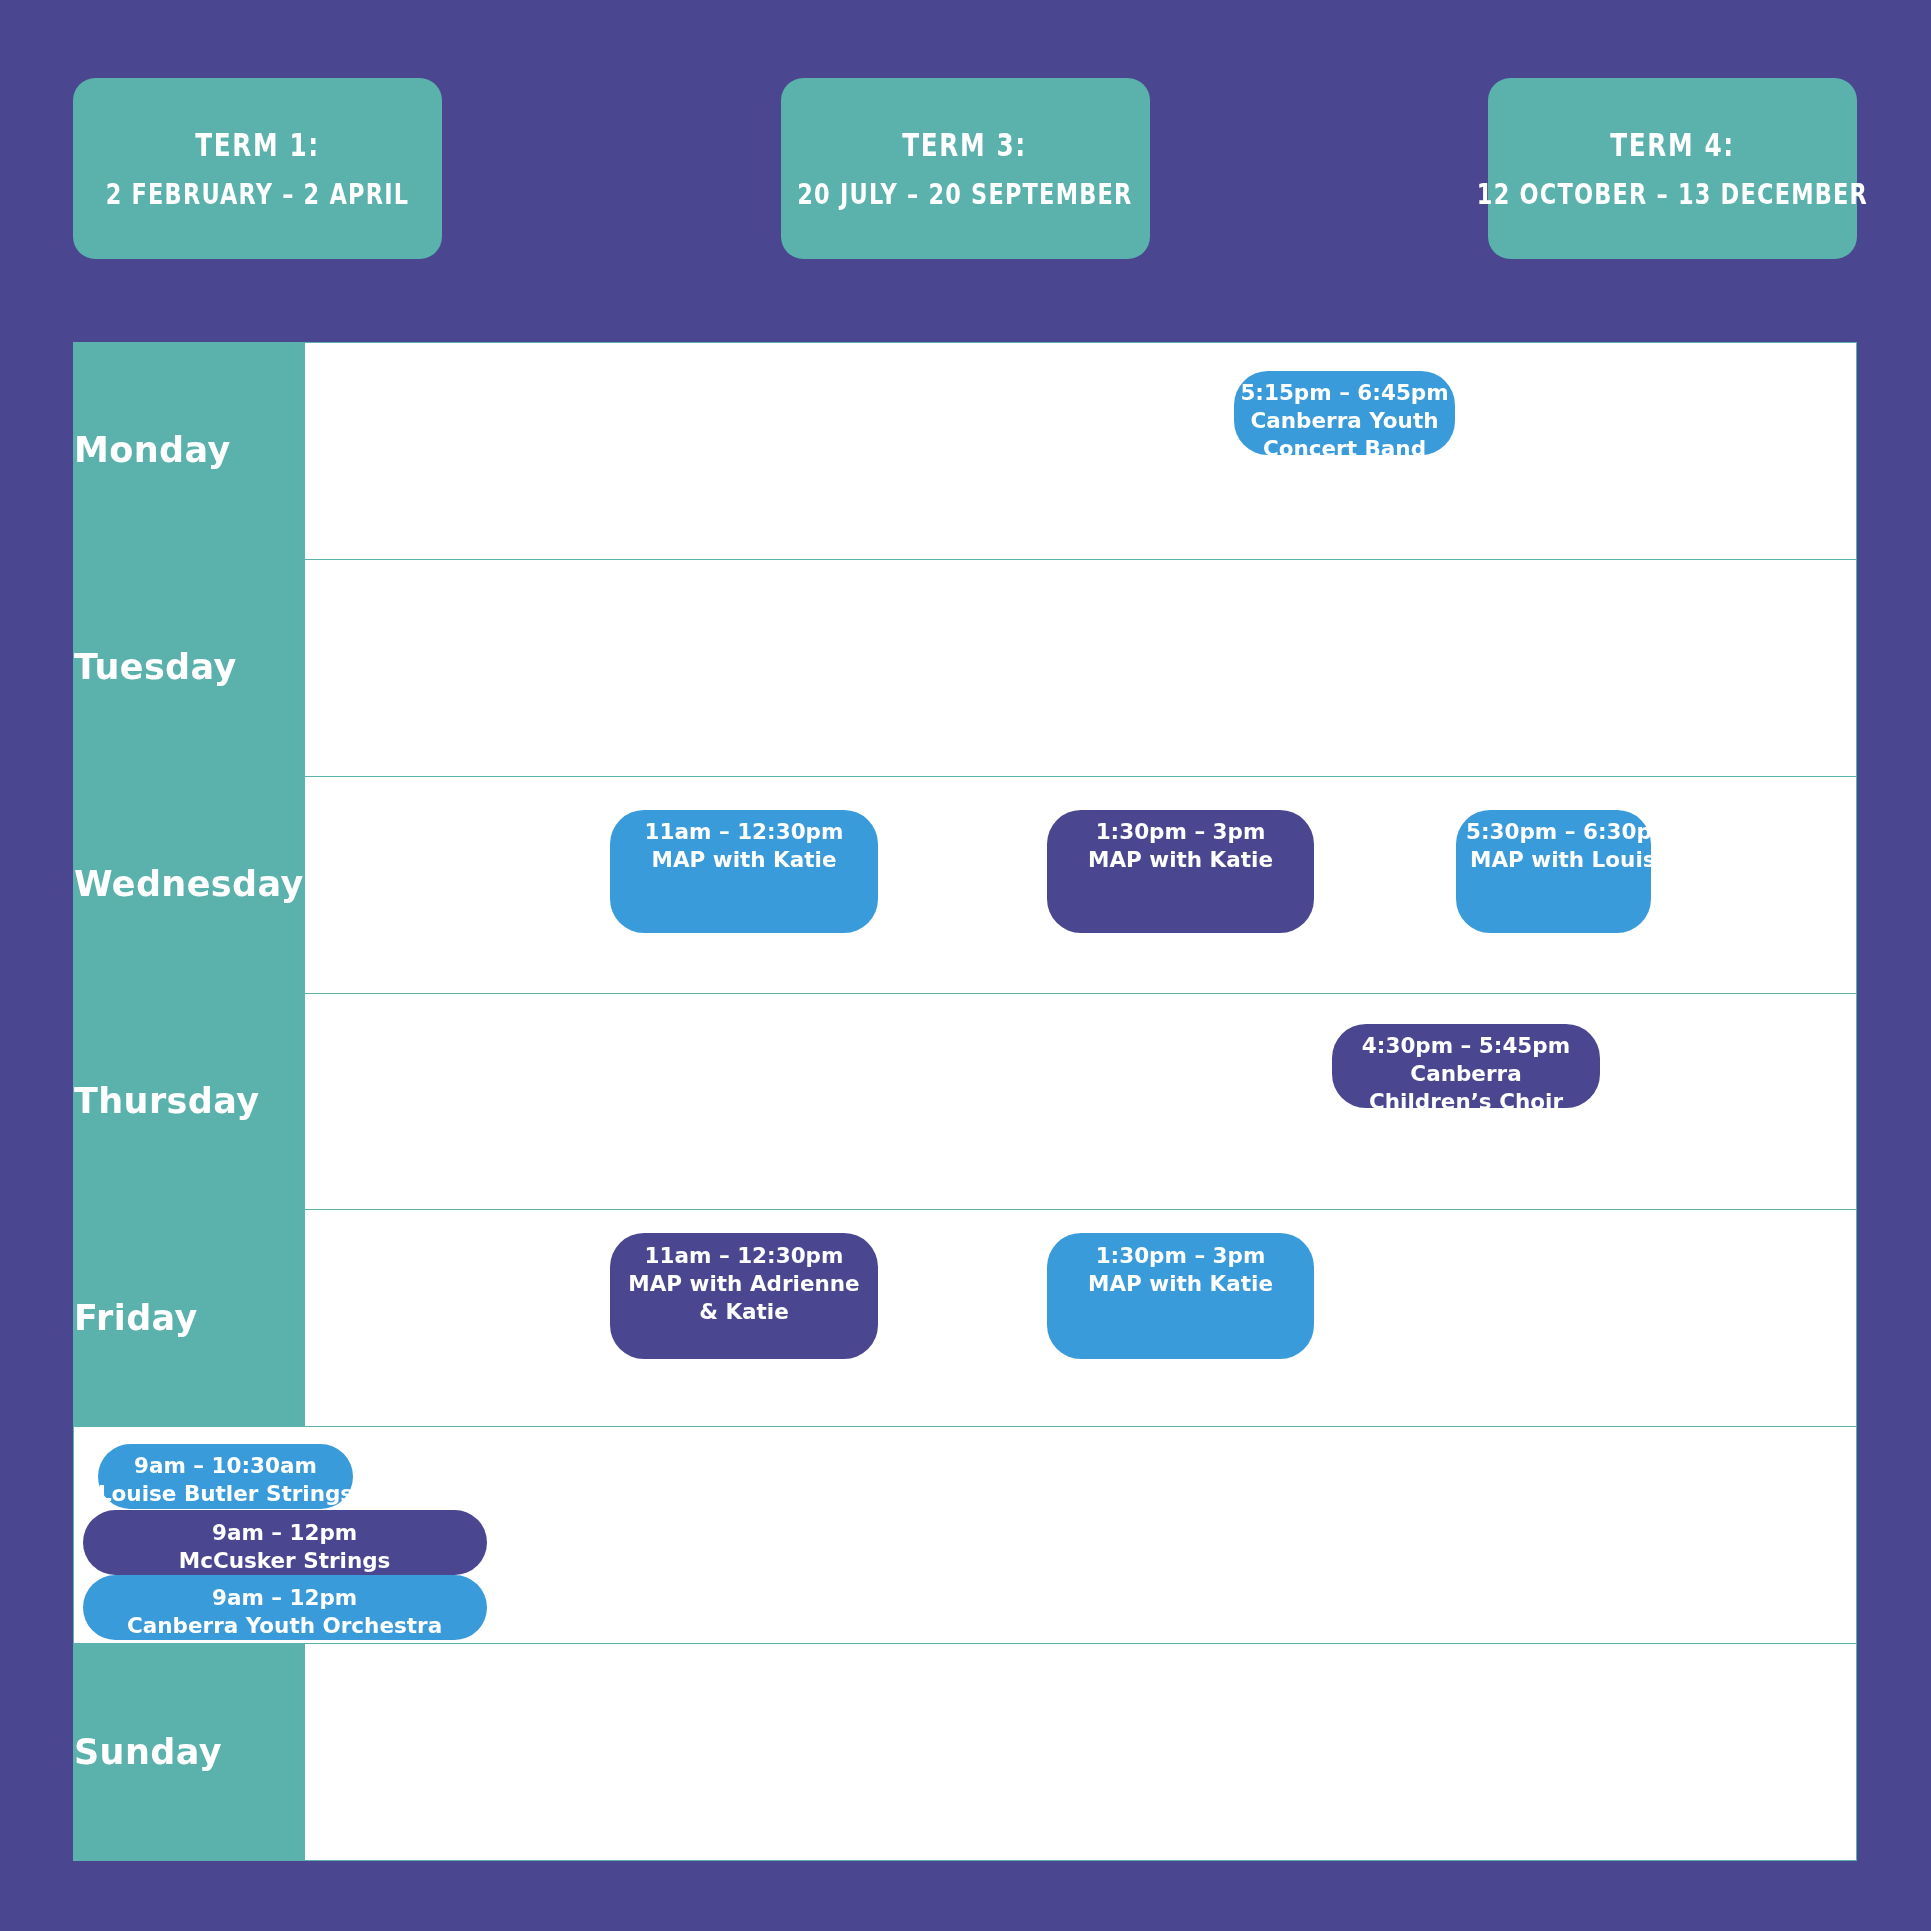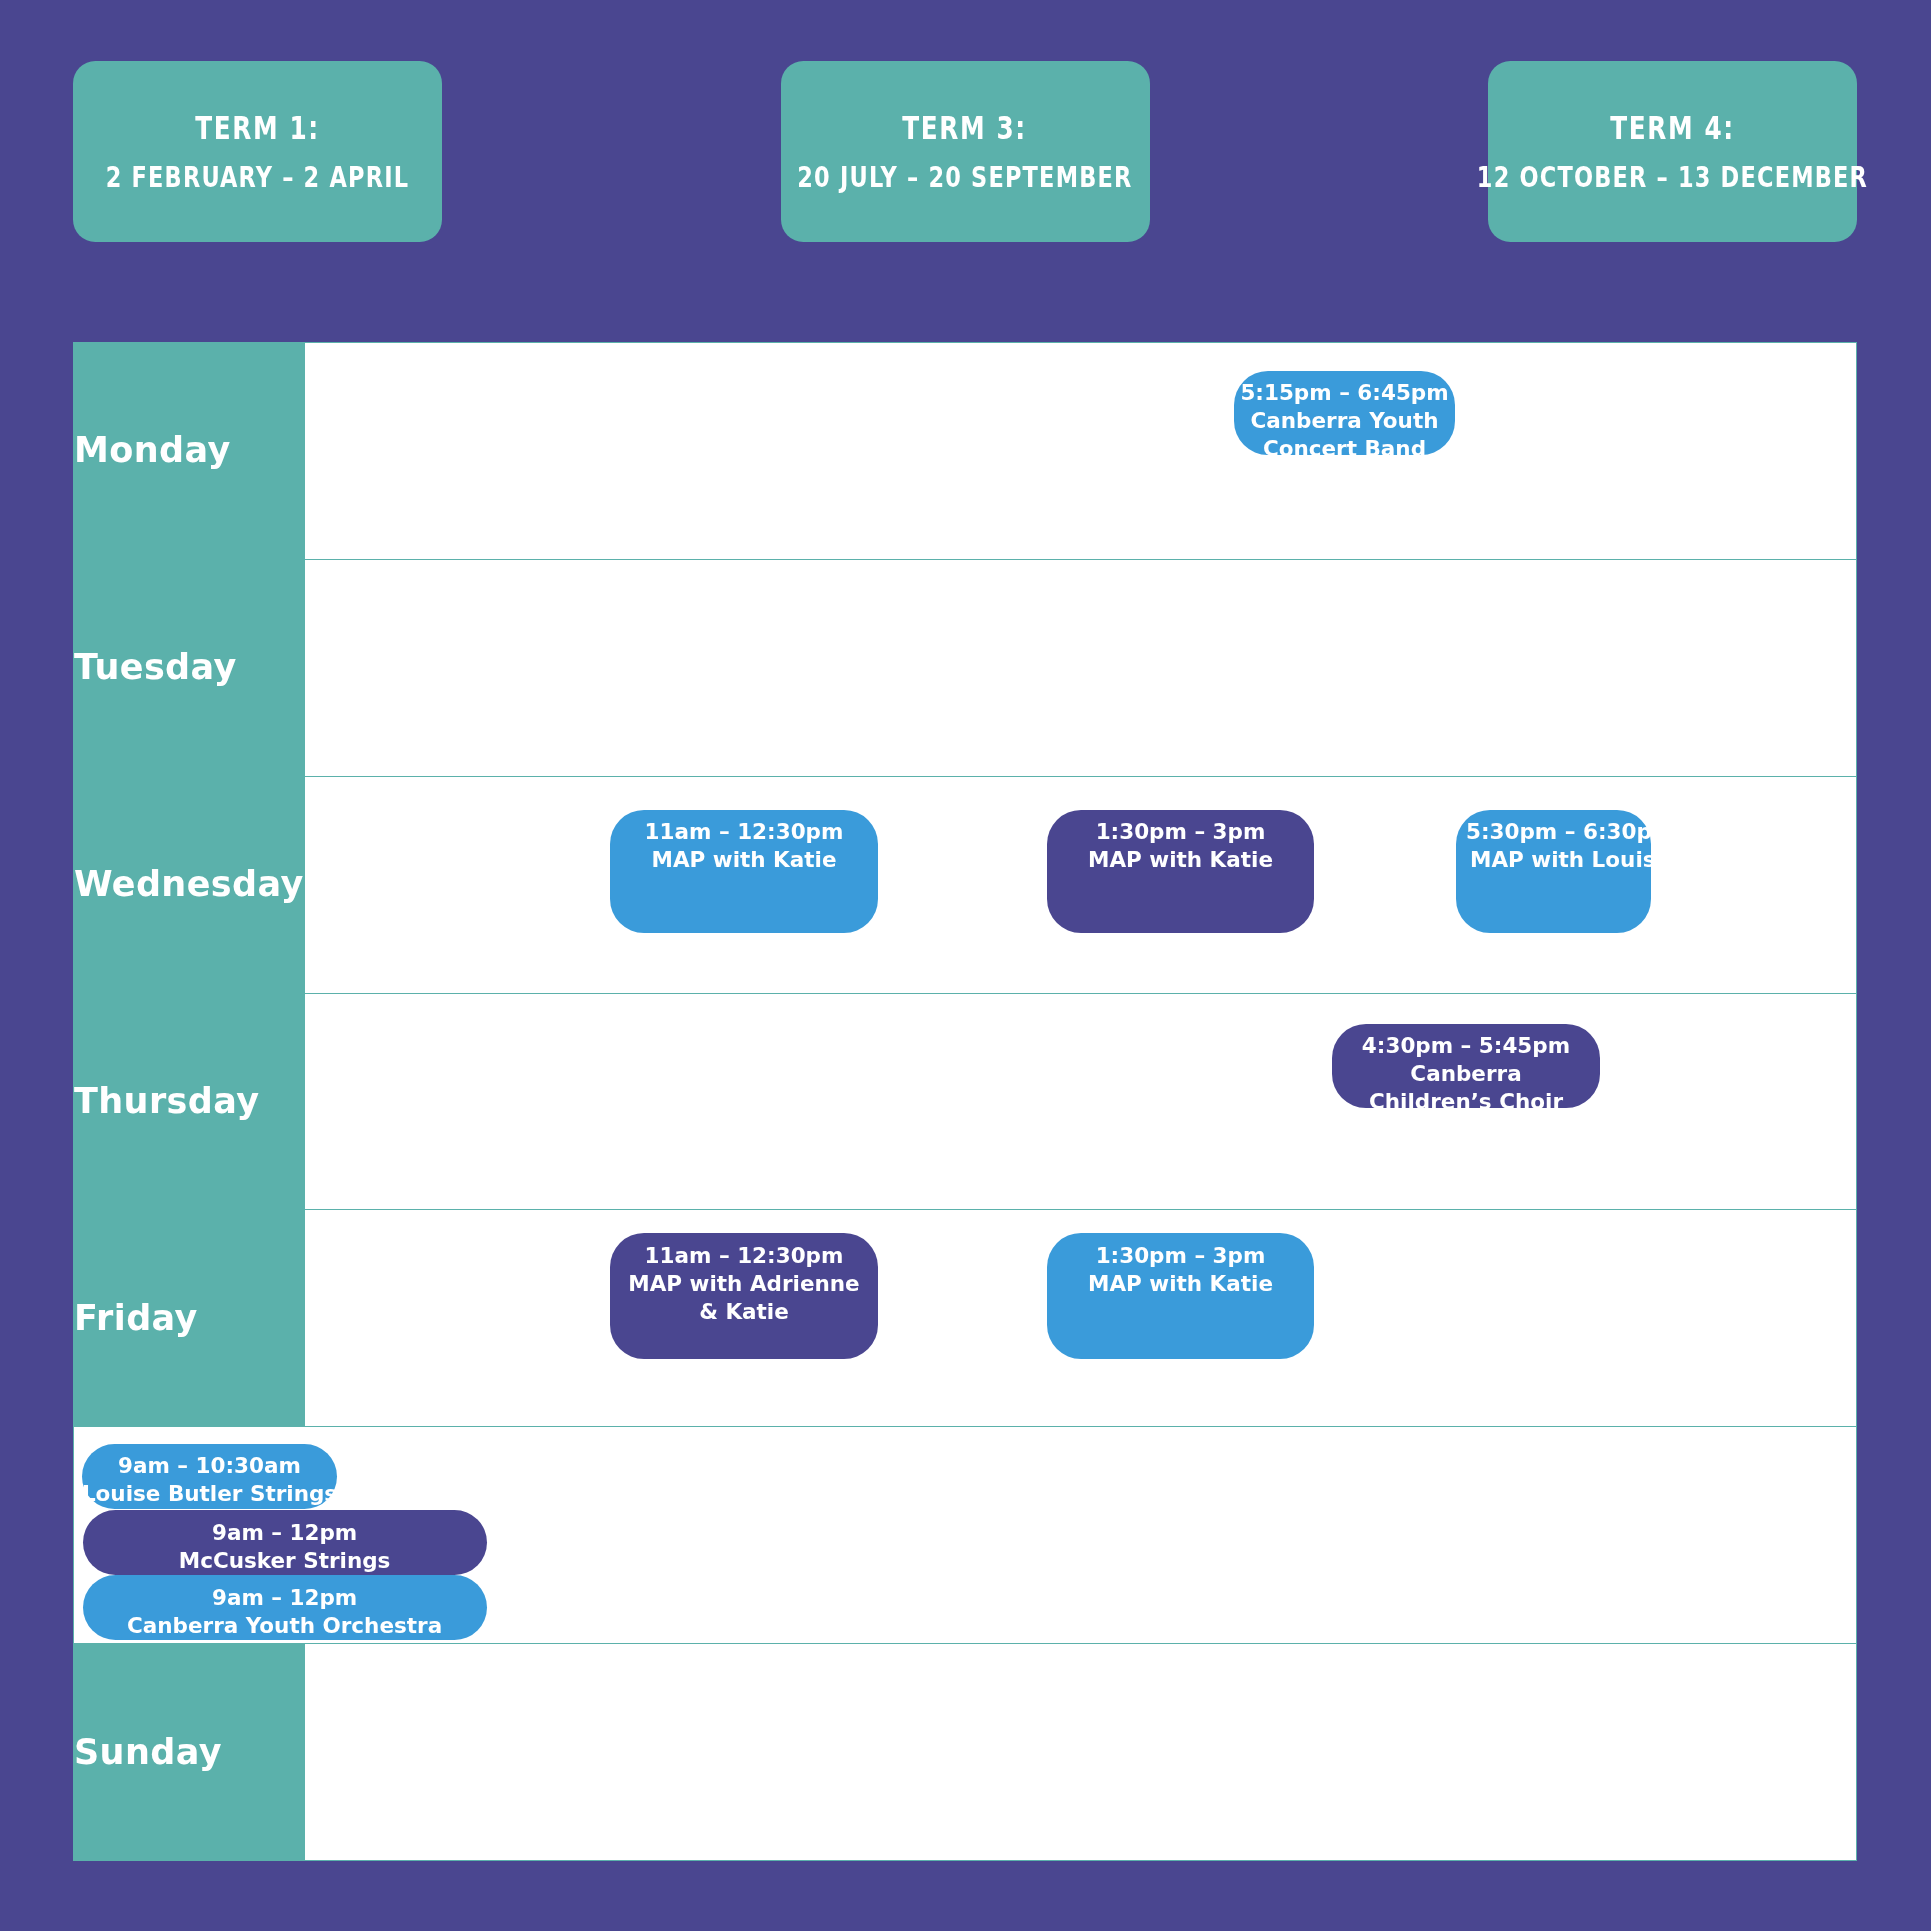--- a/index.html
+++ b/index.html
@@ -8,21 +8,21 @@
     width:1932px;height:1932px;
     background:#4a4690;
     font-family:"Liberation Sans", sans-serif;
     overflow:hidden;
     position:relative;
   }
 
   
   #terms{
     position:absolute;
-    left:73px; top:61px;
+    left:73px; top:78px;
     width:1784px; height:181px;
     display:flex;
     justify-content:space-between;
   }
   .term-card{
     width:369px;
     background:#5bb1ab;
     border-radius:22.4px;
     display:flex;
     flex-direction:column;
@@ -204,21 +204,21 @@
       </div>
       <div class="pill blue" style="left:742px; top:23px; width:267px; height:126px;">
         <span class="ln">1:30pm – 3pm</span>
         <span class="ln">MAP with Katie</span>
       </div>
     </div>
   </div>
 
   <div class="day-row">
     <div class="events-cell">
-      <div class="pill blue" style="left:8px; top:16.3px; width:255px; height:65px; border-radius:33px;">
+      <div class="pill blue" style="left:24px; top:16.3px; width:255px; height:65px; border-radius:33px;">
         <span class="ln">9am – 10:30am</span>
         <span class="ln">Louise Butler Strings</span>
       </div>
       <div class="pill purple" style="left:8.6px; top:83px; width:404px; height:65px; border-radius:33px;">
         <span class="ln">9am – 12pm</span>
         <span class="ln">McCusker Strings</span>
       </div>
       <div class="pill blue" style="left:8.6px; top:148px; width:404px; height:65px; border-radius:33px;">
         <span class="ln">9am – 12pm</span>
         <span class="ln">Canberra Youth Orchestra</span>

